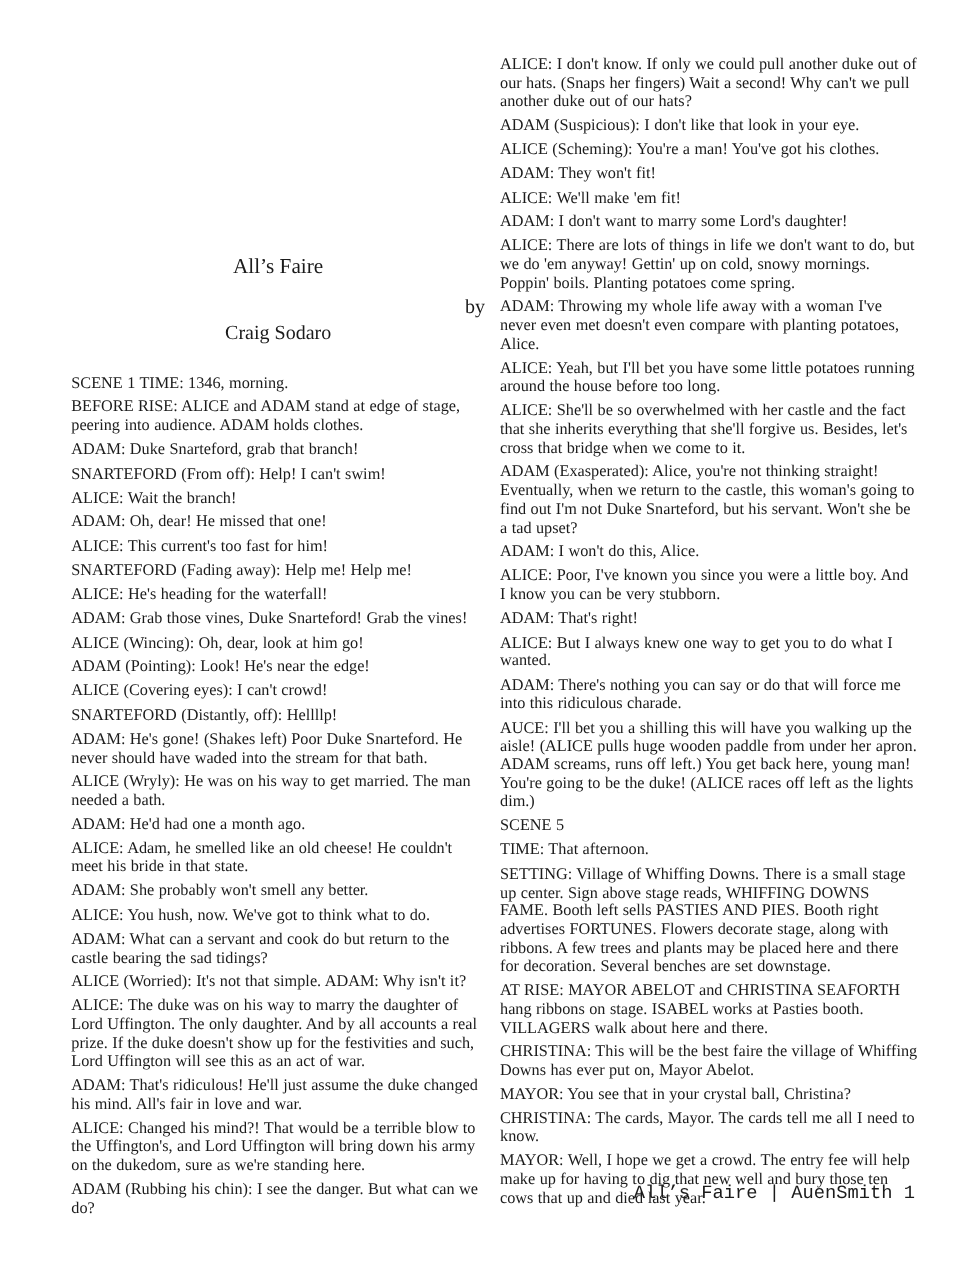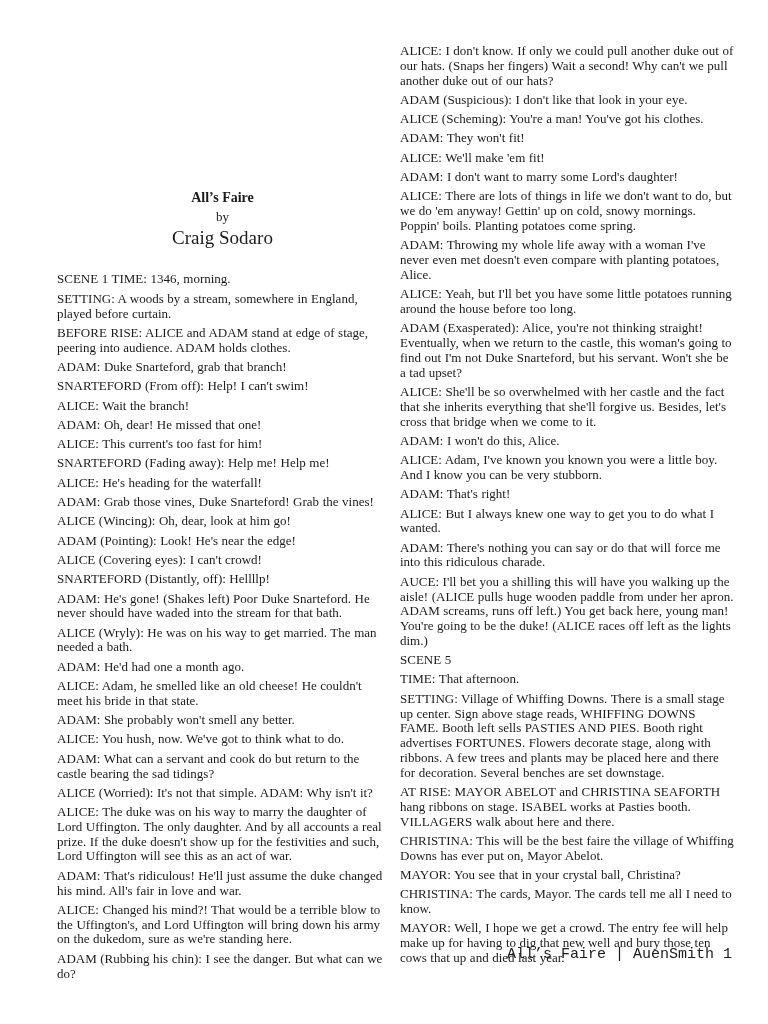--- a/index.html
+++ b/index.html
@@ -14,27 +14,27 @@
     background: #ffffff;
     overflow: hidden;
     font-family: "Liberation Serif", "DejaVu Serif", serif;
     color: #1b1b1b;
   }
   .col { position: absolute; }
   .col-left  { left: 57px;  top: 190px; width: 331px; }
   .col-right { left: 400px; top: 44px;  width: 334px; }
   .title-block { text-align: center; margin-bottom: 23px; }
   .play-title {
-    font-size: 14px;
-    font-weight: bold;
-    margin: 0;
+    font-size: 17px;
+    font-weight: normal;
+    margin: 13px;
     line-height: 1.15;
   }
-  .byline { font-size: 13px; margin-top: 3px; line-height: 1.2; }
-  .author { font-size: 19px; margin-top: 2px; line-height: 1.2; }
+  .byline { font-size: 16px; margin-top: 3px; line-height: 1.2; text-align: right; }
+  .author { font-size: 16px; margin-top: 2px; line-height: 1.2; }
   .para {
     font-size: 13px;
     line-height: 14.8px;
     margin: 0 0 4.5px 0;
     word-spacing: 0.3px;
   }
   .page-footer {
     position: absolute;
     right: 36px;
     top: 946px;
@@ -49,21 +49,20 @@
 <div class="page">
 
   <div class="col col-left">
     <div class="title-block">
       <h1 class="play-title">All’s Faire</h1>
       <div class="byline">by</div>
       <div class="author">Craig Sodaro</div>
     </div>
     <div class="paras">
         <p class="para">SCENE 1 TIME: 1346, morning.</p>
-        <p class="para">SETTING: A woods by a stream, somewhere in England, played before curtain.</p>
         <p class="para">BEFORE RISE: ALICE and ADAM stand at edge of stage, peering into audience. ADAM holds clothes.</p>
         <p class="para">ADAM: Duke Snarteford, grab that branch!</p>
         <p class="para">SNARTEFORD (From off): Help! I can't swim!</p>
         <p class="para">ALICE: Wait the branch!</p>
         <p class="para">ADAM: Oh, dear! He missed that one!</p>
         <p class="para">ALICE: This current's too fast for him!</p>
         <p class="para">SNARTEFORD (Fading away): Help me! Help me!</p>
         <p class="para">ALICE: He's heading for the waterfall!</p>
         <p class="para">ADAM: Grab those vines, Duke Snarteford! Grab the vines!</p>
         <p class="para">ALICE (Wincing): Oh, dear, look at him go!</p>
@@ -89,24 +88,24 @@
     <div class="paras">
         <p class="para">ALICE: I don't know. If only we could pull another duke out of our hats. (Snaps her fingers) Wait a second! Why can't we pull another duke out of our hats?</p>
         <p class="para">ADAM (Suspicious): I don't like that look in your eye.</p>
         <p class="para">ALICE (Scheming): You're a man! You've got his clothes.</p>
         <p class="para">ADAM: They won't fit!</p>
         <p class="para">ALICE: We'll make 'em fit!</p>
         <p class="para">ADAM: I don't want to marry some Lord's daughter!</p>
         <p class="para">ALICE: There are lots of things in life we don't want to do, but we do 'em anyway! Gettin' up on cold, snowy mornings. Poppin' boils. Planting potatoes come spring.</p>
         <p class="para">ADAM: Throwing my whole life away with a woman I've never even met doesn't even compare with planting potatoes, Alice.</p>
         <p class="para">ALICE: Yeah, but I'll bet you have some little potatoes running around the house before too long.</p>
+        <p class="para">ALICE: She'll be so overwhelmed with her castle and the fact that she inherits everything that she'll forgive us. Besides, let's cross that bridge when we come to it.</p>
         <p class="para">ADAM (Exasperated): Alice, you're not thinking straight! Eventually, when we return to the castle, this woman's going to find out I'm not Duke Snarteford, but his servant. Won't she be a tad upset?</p>
-        <p class="para">ALICE: She'll be so overwhelmed with her castle and the fact that she inherits everything that she'll forgive us. Besides, let's cross that bridge when we come to it.</p>
         <p class="para">ADAM: I won't do this, Alice.</p>
-        <p class="para">ALICE: Adam, I've known you known you were a little boy. And I know you can be very stubborn.</p>
+        <p class="para">ALICE: Poor, I've known you since you were a little boy. And I know you can be very stubborn.</p>
         <p class="para">ADAM: That's right!</p>
         <p class="para">ALICE: But I always knew one way to get you to do what I wanted.</p>
         <p class="para">ADAM: There's nothing you can say or do that will force me into this ridiculous charade.</p>
         <p class="para">AUCE: I'll bet you a shilling this will have you walking up the aisle! (ALICE pulls huge wooden paddle from under her apron. ADAM screams, runs off left.) You get back here, young man! You're going to be the duke! (ALICE races off left as the lights dim.)</p>
         <p class="para">SCENE 5</p>
         <p class="para">TIME: That afternoon.</p>
         <p class="para">SETTING: Village of Whiffing Downs. There is a small stage up center. Sign above stage reads, WHIFFING DOWNS FAME. Booth left sells PASTIES AND PIES. Booth right advertises FORTUNES. Flowers decorate stage, along with ribbons. A few trees and plants may be placed here and there for decoration. Several benches are set downstage.</p>
         <p class="para">AT RISE: MAYOR ABELOT and CHRISTINA SEAFORTH hang ribbons on stage. ISABEL works at Pasties booth. VILLAGERS walk about here and there.</p>
         <p class="para">CHRISTINA: This will be the best faire the village of Whiffing Downs has ever put on, Mayor Abelot.</p>
         <p class="para">MAYOR: You see that in your crystal ball, Christina?</p>

